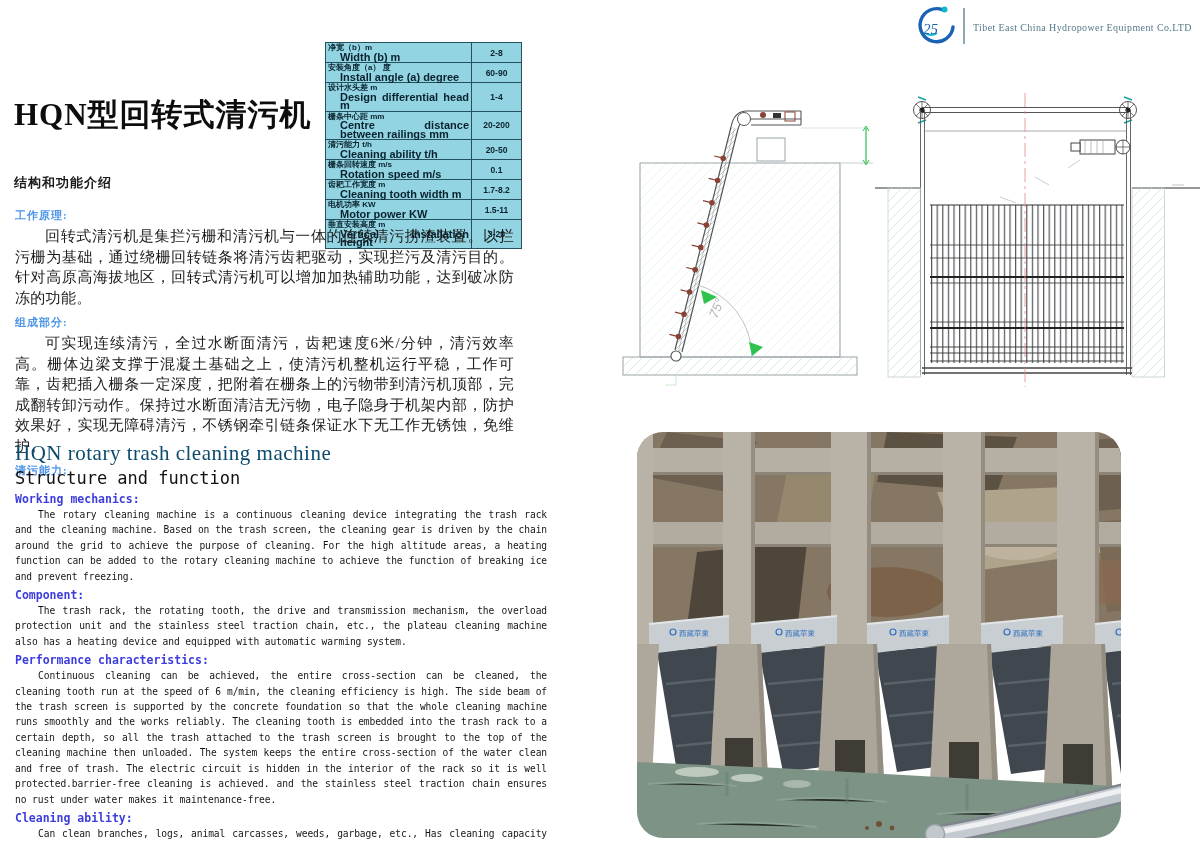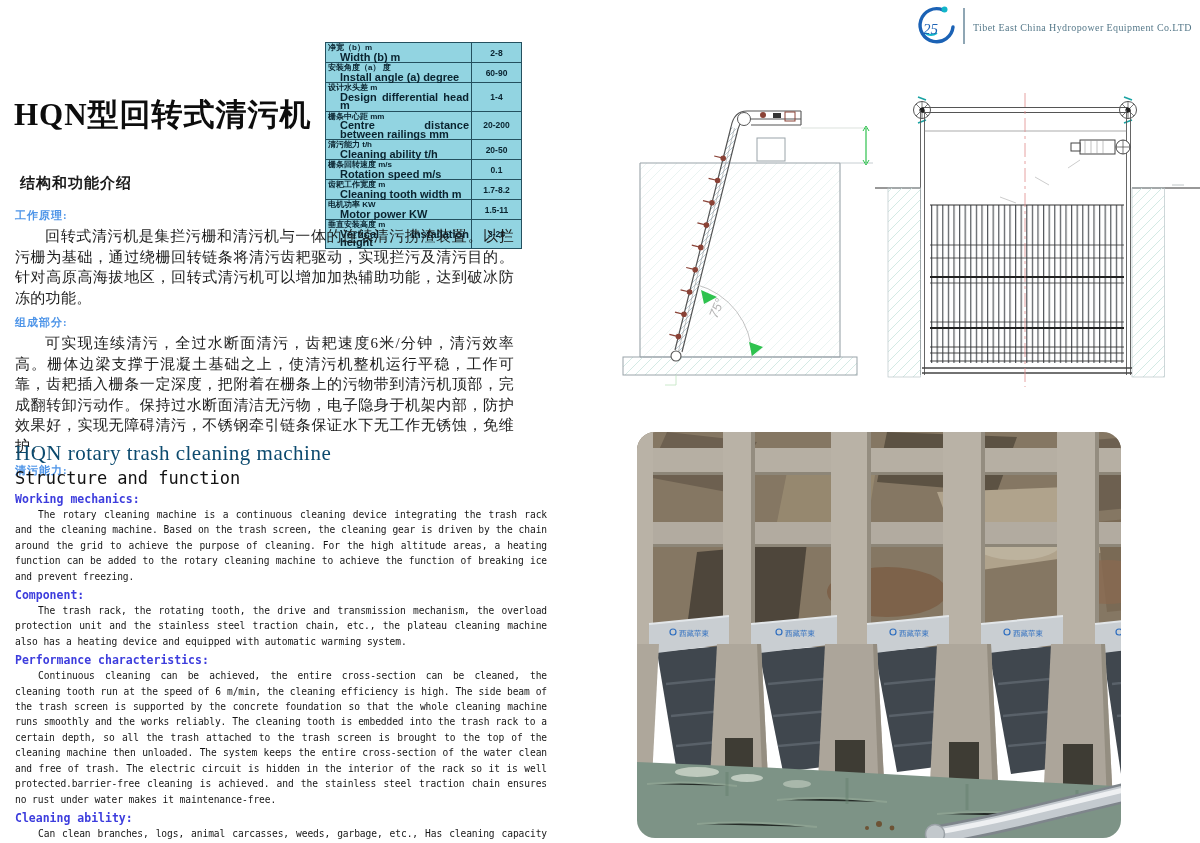--- a/index.html
+++ b/index.html
@@ -22,41 +22,41 @@
           border-collapse:collapse; table-layout:fixed; background:#92d4e1; }
   .spec td { border:1px solid #24505f; vertical-align:middle; padding:1px 2px; }
   .spec .lbl { width:146px; }
   .spec .lbl .zh { font-size:8px; font-weight:bold; color:#09222e; line-height:8.5px; }
   .spec .lbl .en { font-size:11px; font-weight:bold; color:#09222e; line-height:8.5px;
                    text-align:justify;margin-left:12px; }
   .spec .val { width:50px; text-align:center; font-size:8.5px; font-weight:bold; color:#09222e; }
   
   .title-zh { position:absolute; left:14px; top:94px; font-family:"Liberation Serif", serif;
               font-size:31px; color:#0d0d0d; letter-spacing:1px; }
-  .subtitle-zh { position:absolute; left:20px; top:174px; font-family:Liberation Mono, monospace;
-              font-size:15px; color:#1a1a1a; letter-spacing:1px; }
+  .subtitle-zh { position:absolute; left:14px; top:174px; font-family:Liberation Mono, monospace;
+              font-size:13px; color:#1a1a1a; letter-spacing:1px; }
   .zh-block { position:absolute; left:15px; top:201px; width:499px;
               font-family:"Liberation Serif", serif; }
   .zh-h { font-size:11px; font-weight:bold; color:#4d94e8; margin:7px 0 3px 0; letter-spacing:1px; }
   .zh-p { font-size:15px; color:#1c1c1c; line-height:20.5px; text-align:justify;
           text-indent:2em; letter-spacing:0.3px;font-family:Liberation Serif, serif; }
   
   .en-block { position:absolute; left:15px; top:441px; width:532px;
               font-family:"DejaVu Sans Mono", "Liberation Mono", monospace; }
   .title-en { font-size:21px; color:#0c4a6e; letter-spacing:0.5px;font-family:Liberation Serif, serif; }
   .subtitle-en { font-size:17px; color:#111; margin:2px 0 2px 0; }
   .en-h { font-size:11.5px; font-weight:bold; color:#3d3ddd; margin:4px 0 1px 0; }
   .en-p { font-size:9.6px; color:#151515; line-height:15.4px; text-align:justify;
           text-indent:2.4em; letter-spacing:-0.1px; }
   
   .draw1 { position:absolute; left:605px; top:85px; width:280px; height:310px; }
   .draw2 { position:absolute; left:875px; top:85px; width:325px; height:310px; }
   
   .photo { position:absolute; left:637px; top:432px; width:484px; height:406px;
-           border-radius:18px; overflow:hidden;text-decoration:underline; }
+           border-radius:26px; overflow:hidden;text-decoration:underline; }
   .photo svg { display:block; }
 </style>
 </head>
 <body>
 
 <div class="page">
 
   <div class="brand">
     <svg class="logo-svg" viewBox="0 0 50 46">
       <path d="M36,7 A16.5,16.5 0 1 0 46,24" fill="none" stroke="#1b62b5" stroke-width="3.4" stroke-linecap="round"></path>

